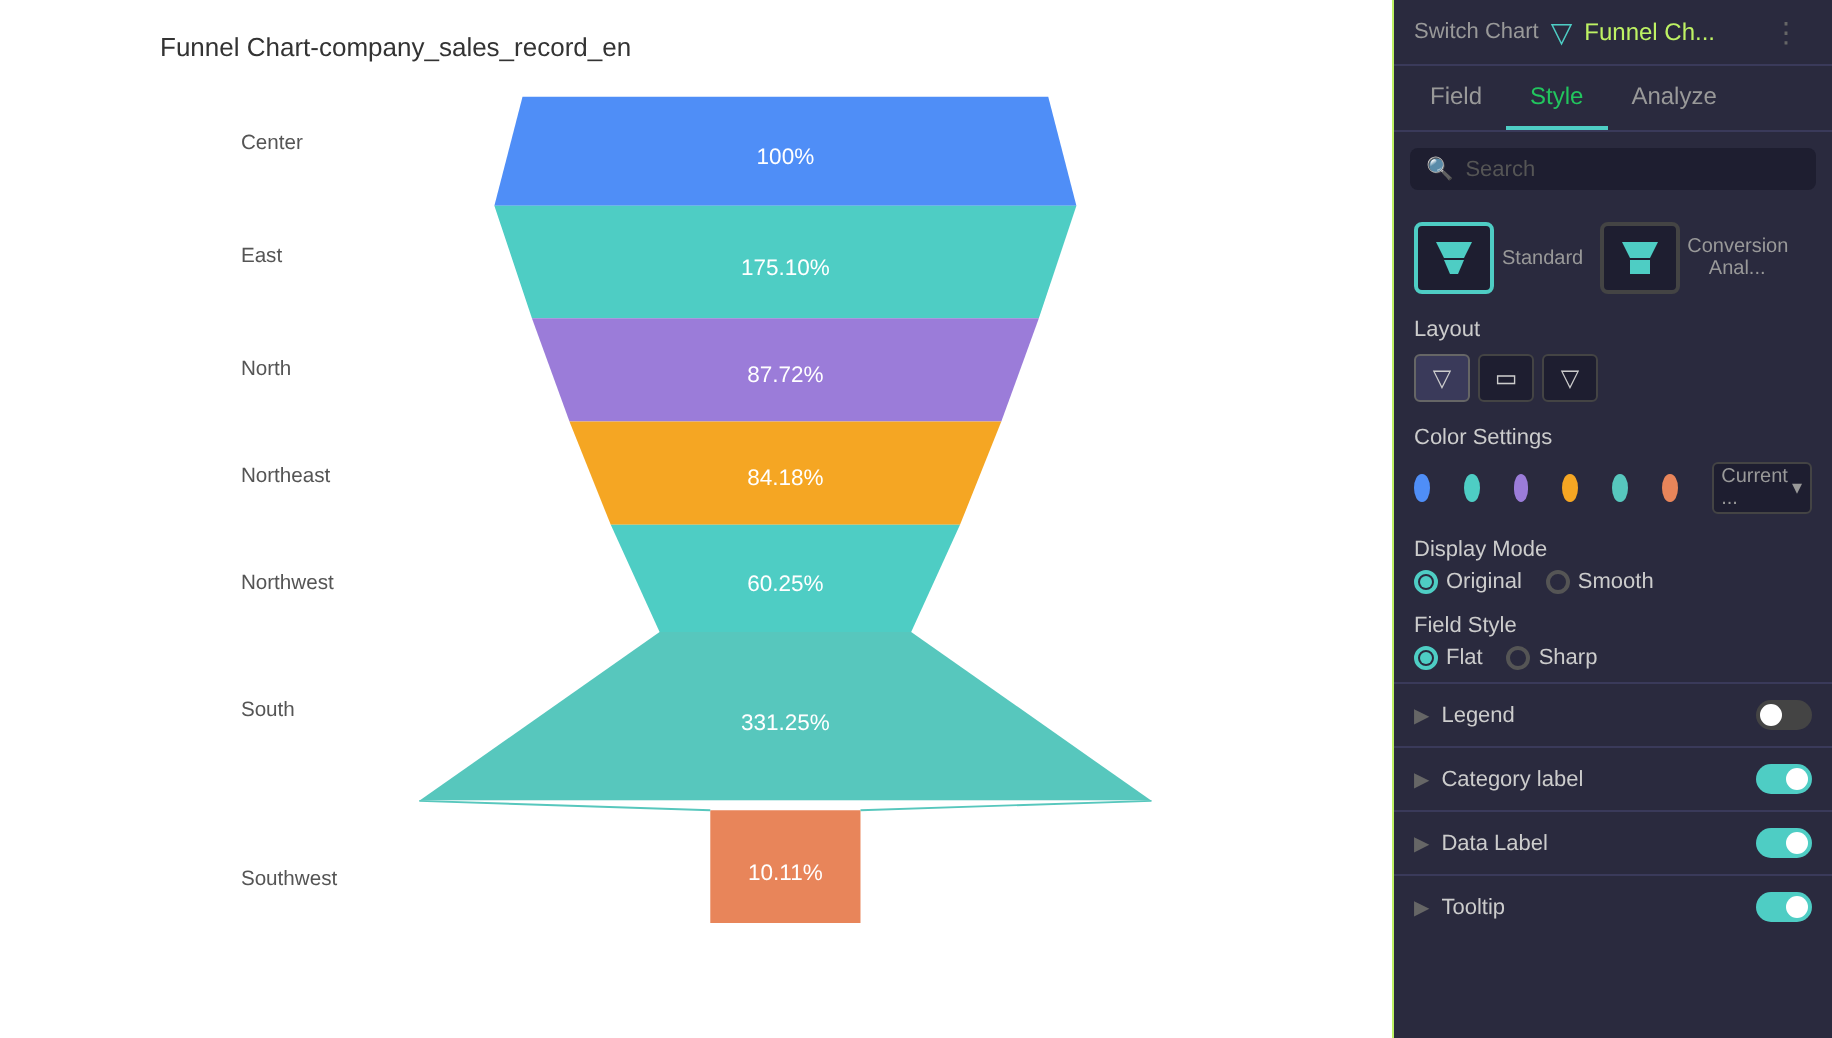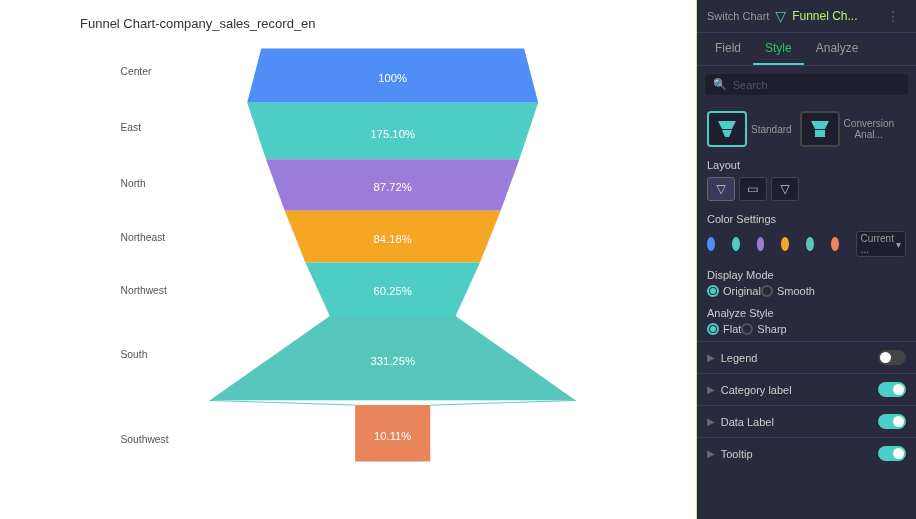--- a/index.html
+++ b/index.html
@@ -202,20 +202,21 @@
       cursor: pointer;
       display: flex;
       align-items: center;
       gap: 2px;
     }
 
     
     .radio-group {
       display: flex;
       align-items: center;
+      gap: 12px;
       padding: 2px 10px 6px;
     }
     .radio-item {
       display: flex;
       align-items: center;
       gap: 4px;
       cursor: pointer;
       font-size: 11px;
       color: #ccc;
     }
@@ -401,21 +402,21 @@
     <div class="radio-item">
       <div class="radio-circle filled"></div>
       <span>Original</span>
     </div>
     <div class="radio-item">
       <div class="radio-circle empty"></div>
       <span>Smooth</span>
     </div>
   </div>
 
-  <div class="section-label">Analyze Style</div>
+  <div class="section-label">Field Style</div>
   <div class="radio-group">
     <div class="radio-item">
       <div class="radio-circle filled"></div>
       <span>Flat</span>
     </div>
     <div class="radio-item">
       <div class="radio-circle empty"></div>
       <span>Sharp</span>
     </div>
   </div>

